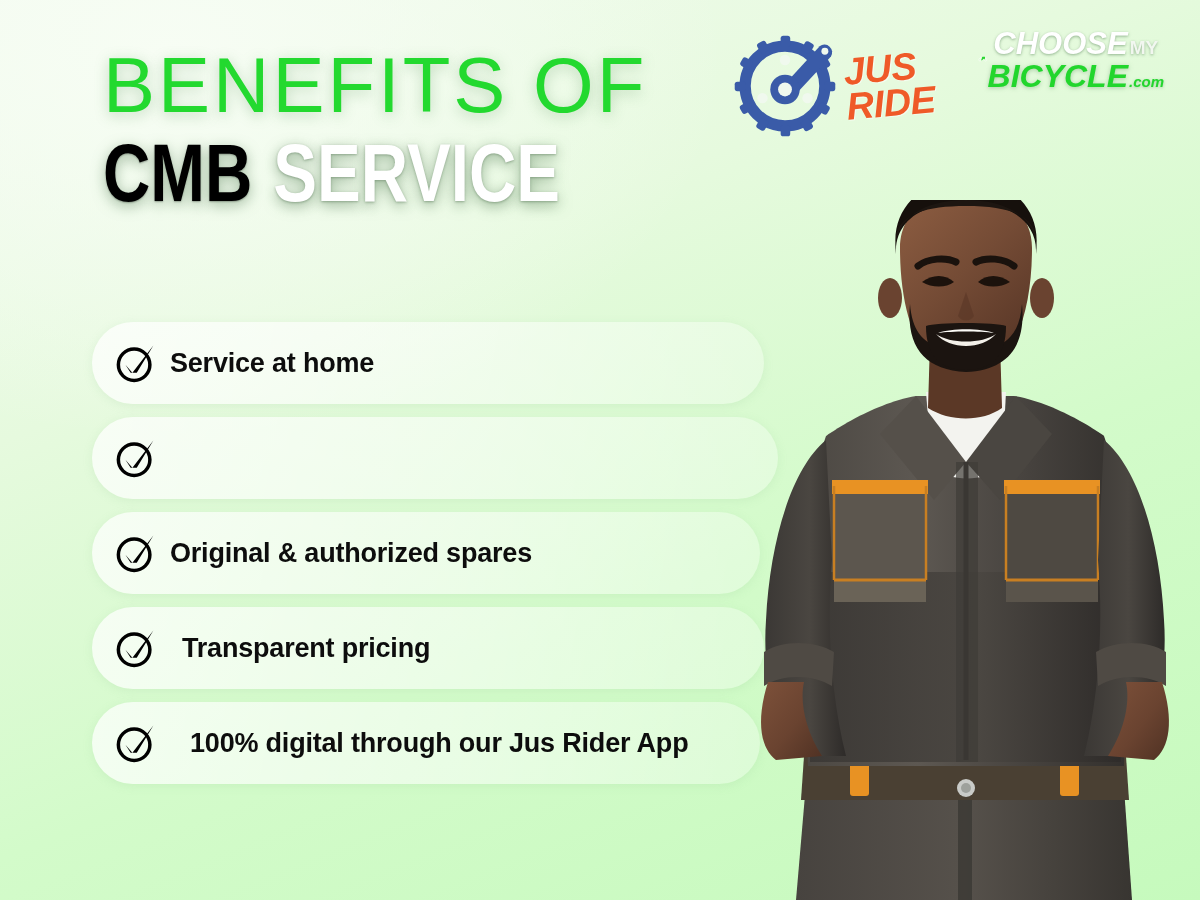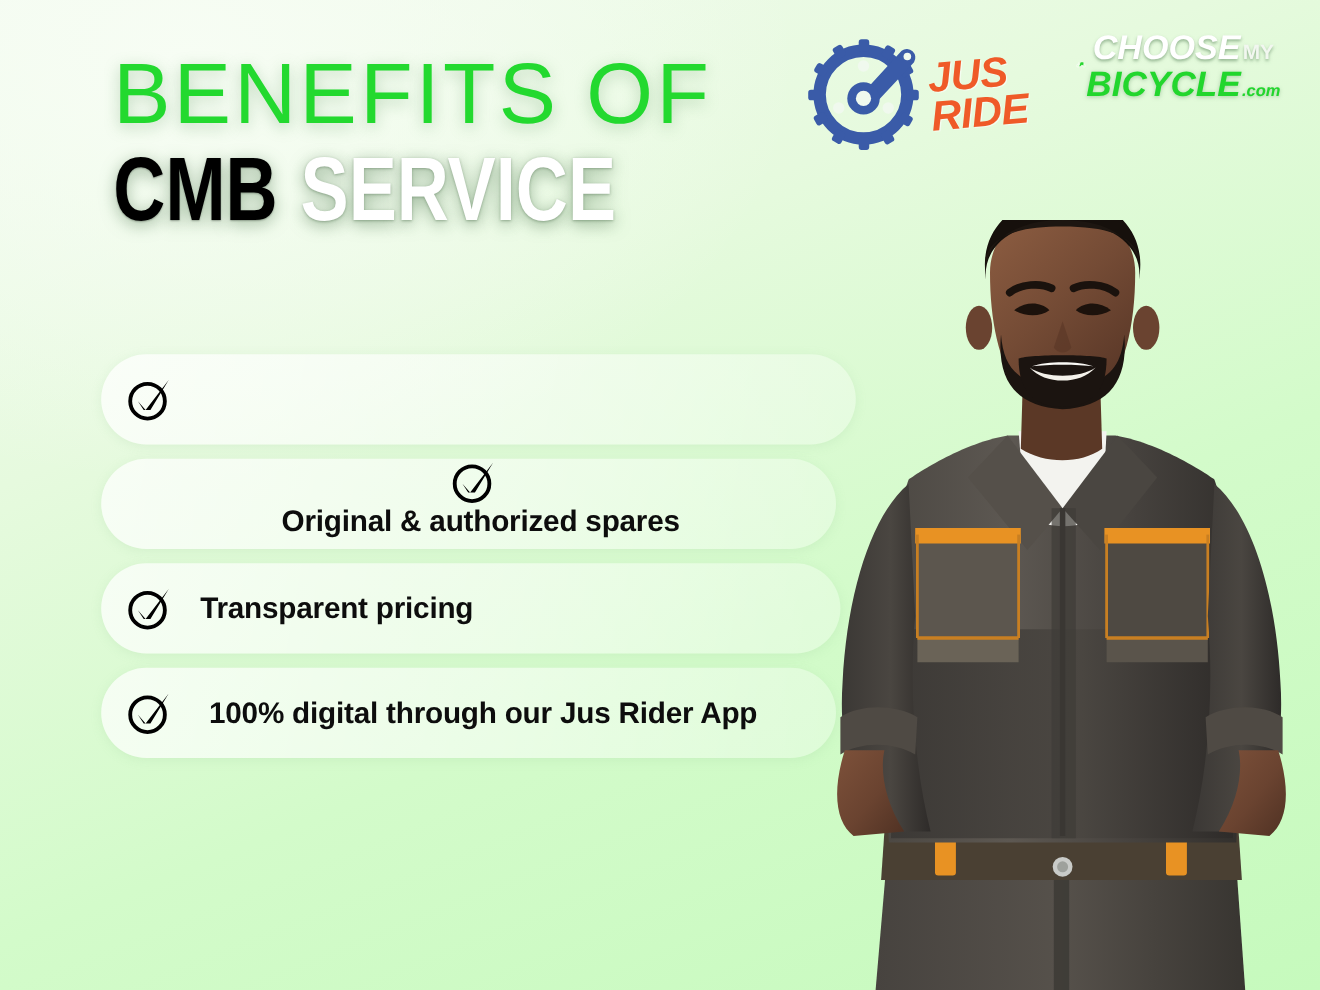--- a/index.html
+++ b/index.html
@@ -126,21 +126,21 @@
     margin-bottom:13px;
     border-radius:41px;
     display:flex;
     align-items:center;
     padding-left:22px;
     background:linear-gradient(100deg, rgba(255,255,255,0.72) 0%, rgba(255,255,255,0.52) 55%, rgba(255,255,255,0.30) 100%);
     box-shadow:0 2px 10px rgba(150,200,150,0.18);
   }
   .pill.w1 { width:672px; }
   .pill.w2 { width:686px; }
-  .pill.w3 { width:668px;flex-direction:column; }
+  .pill.w3 { width:668px; }
   .pill.w4 { width:672px;gap:12px; }
   .pill.w5 { width:668px; }
 
   .check-icon { width:42px; height:42px; flex:0 0 auto; margin-right:14px; }
 
   .pill-label {
     font-size:27px;
     font-weight:700;
     color:#0d0d0d;
     letter-spacing:-0.2px;
@@ -234,20 +234,27 @@
         <div class="cmb-row2">
           <span class="cmb-bicycle">BICYCLE</span>
           <span class="cmb-dotcom">.com</span>
         </div>
       </div>
     </div>
   </div>
 
   <div class="benefits">
 
+    <div class="pill w1">
+      <svg class="check-icon" viewBox="0 0 48 48">
+        <circle cx="23" cy="26" r="18" fill="none" stroke="#000" stroke-width="4"></circle>
+        <path d="M13 26 L21 35 L45 4 L26 35 L19 35 Z" fill="#000"></path>
+      </svg>
+      <span class="pill-label">Service at home</span>
+    </div>
 
     <div class="pill w2">
       <svg class="check-icon" viewBox="0 0 48 48">
         <circle cx="23" cy="26" r="18" fill="none" stroke="#000" stroke-width="4"></circle>
         <path d="M13 26 L21 35 L45 4 L26 35 L19 35 Z" fill="#000"></path>
       </svg>
     </div>
 
     <div class="pill w3">
       <svg class="check-icon" viewBox="0 0 48 48">

